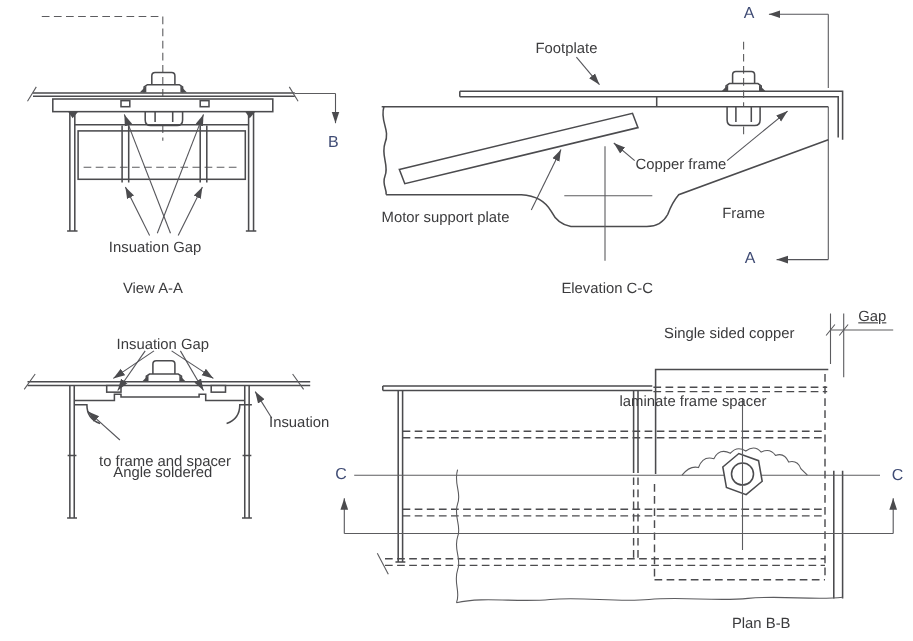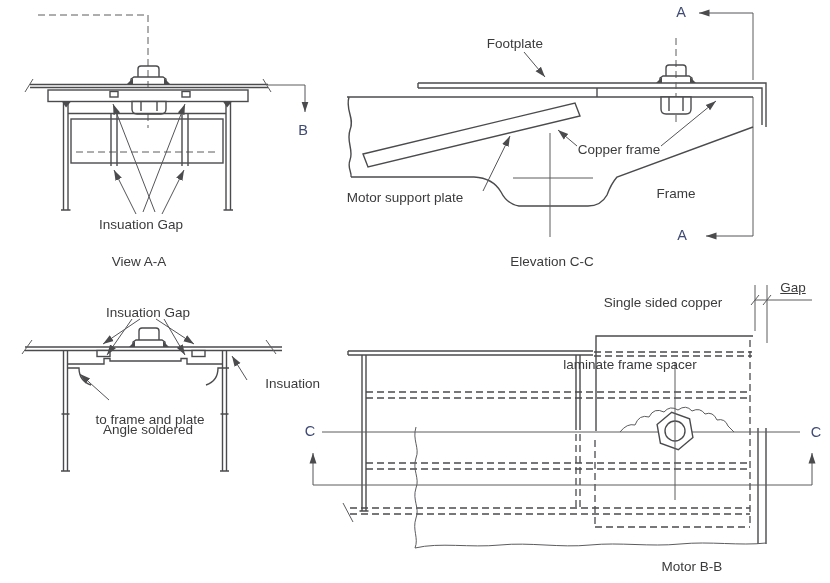--- a/index.html
+++ b/index.html
@@ -203,24 +203,24 @@
 
 <div class="lbl" style="left:480px;top:36px;width:70px;">Footplate</div>
 <div class="lbl" style="left:576px;top:142px;width:86px;">Copper frame</div>
 <div class="lbl" style="left:653px;top:186px;width:46px;">Frame</div>
 <div class="lbl" style="left:338px;top:190px;width:134px;">Motor support plate</div>
 <div class="lbl ttl" style="left:506px;top:240px;width:92px;margin-top:14px;">Elevation C-C</div>
 <div class="lbl sec" style="left:673px;top:4px;width:16px;">A</div>
 <div class="lbl sec" style="left:674px;top:227px;width:16px;">A</div>
 
 <div class="lbl" style="left:102px;top:305px;width:92px;">Insuation Gap</div>
-<div class="lbl" style="left:256px;top:376px;width:64px;text-align:right;">Insuation</div>
+<div class="lbl" style="left:240px;top:376px;width:64px;">Insuation</div>
 <div class="lbl" style="left:95px;top:399px;width:106px;margin-top:23px;">Angle soldered</div>
-<div class="lbl" style="left:90px;top:412px;width:120px;">to frame and plate</div>
+<div class="lbl" style="left:90px;top:412px;width:120px;">to frame and spacer</div>
 
 <div class="lbl" style="left:775px;top:280px;width:36px;text-decoration:underline;">Gap</div>
 <div class="lbl" style="left:595px;top:295px;width:136px;text-align:center;">Single sided copper</div>
 <div class="lbl" style="left:556px;top:313px;width:148px;margin-top:44px;">laminate frame spacer</div>
-<div class="lbl ttl" style="left:657px;top:559px;width:70px;">Motor B-B</div>
+<div class="lbl ttl" style="left:657px;top:559px;width:70px;">Plan B-B</div>
 <div class="lbl sec" style="left:302px;top:423px;width:16px;">C</div>
 <div class="lbl sec" style="left:808px;top:424px;width:16px;">C</div>
 
 </div>
 
 </body></html>

